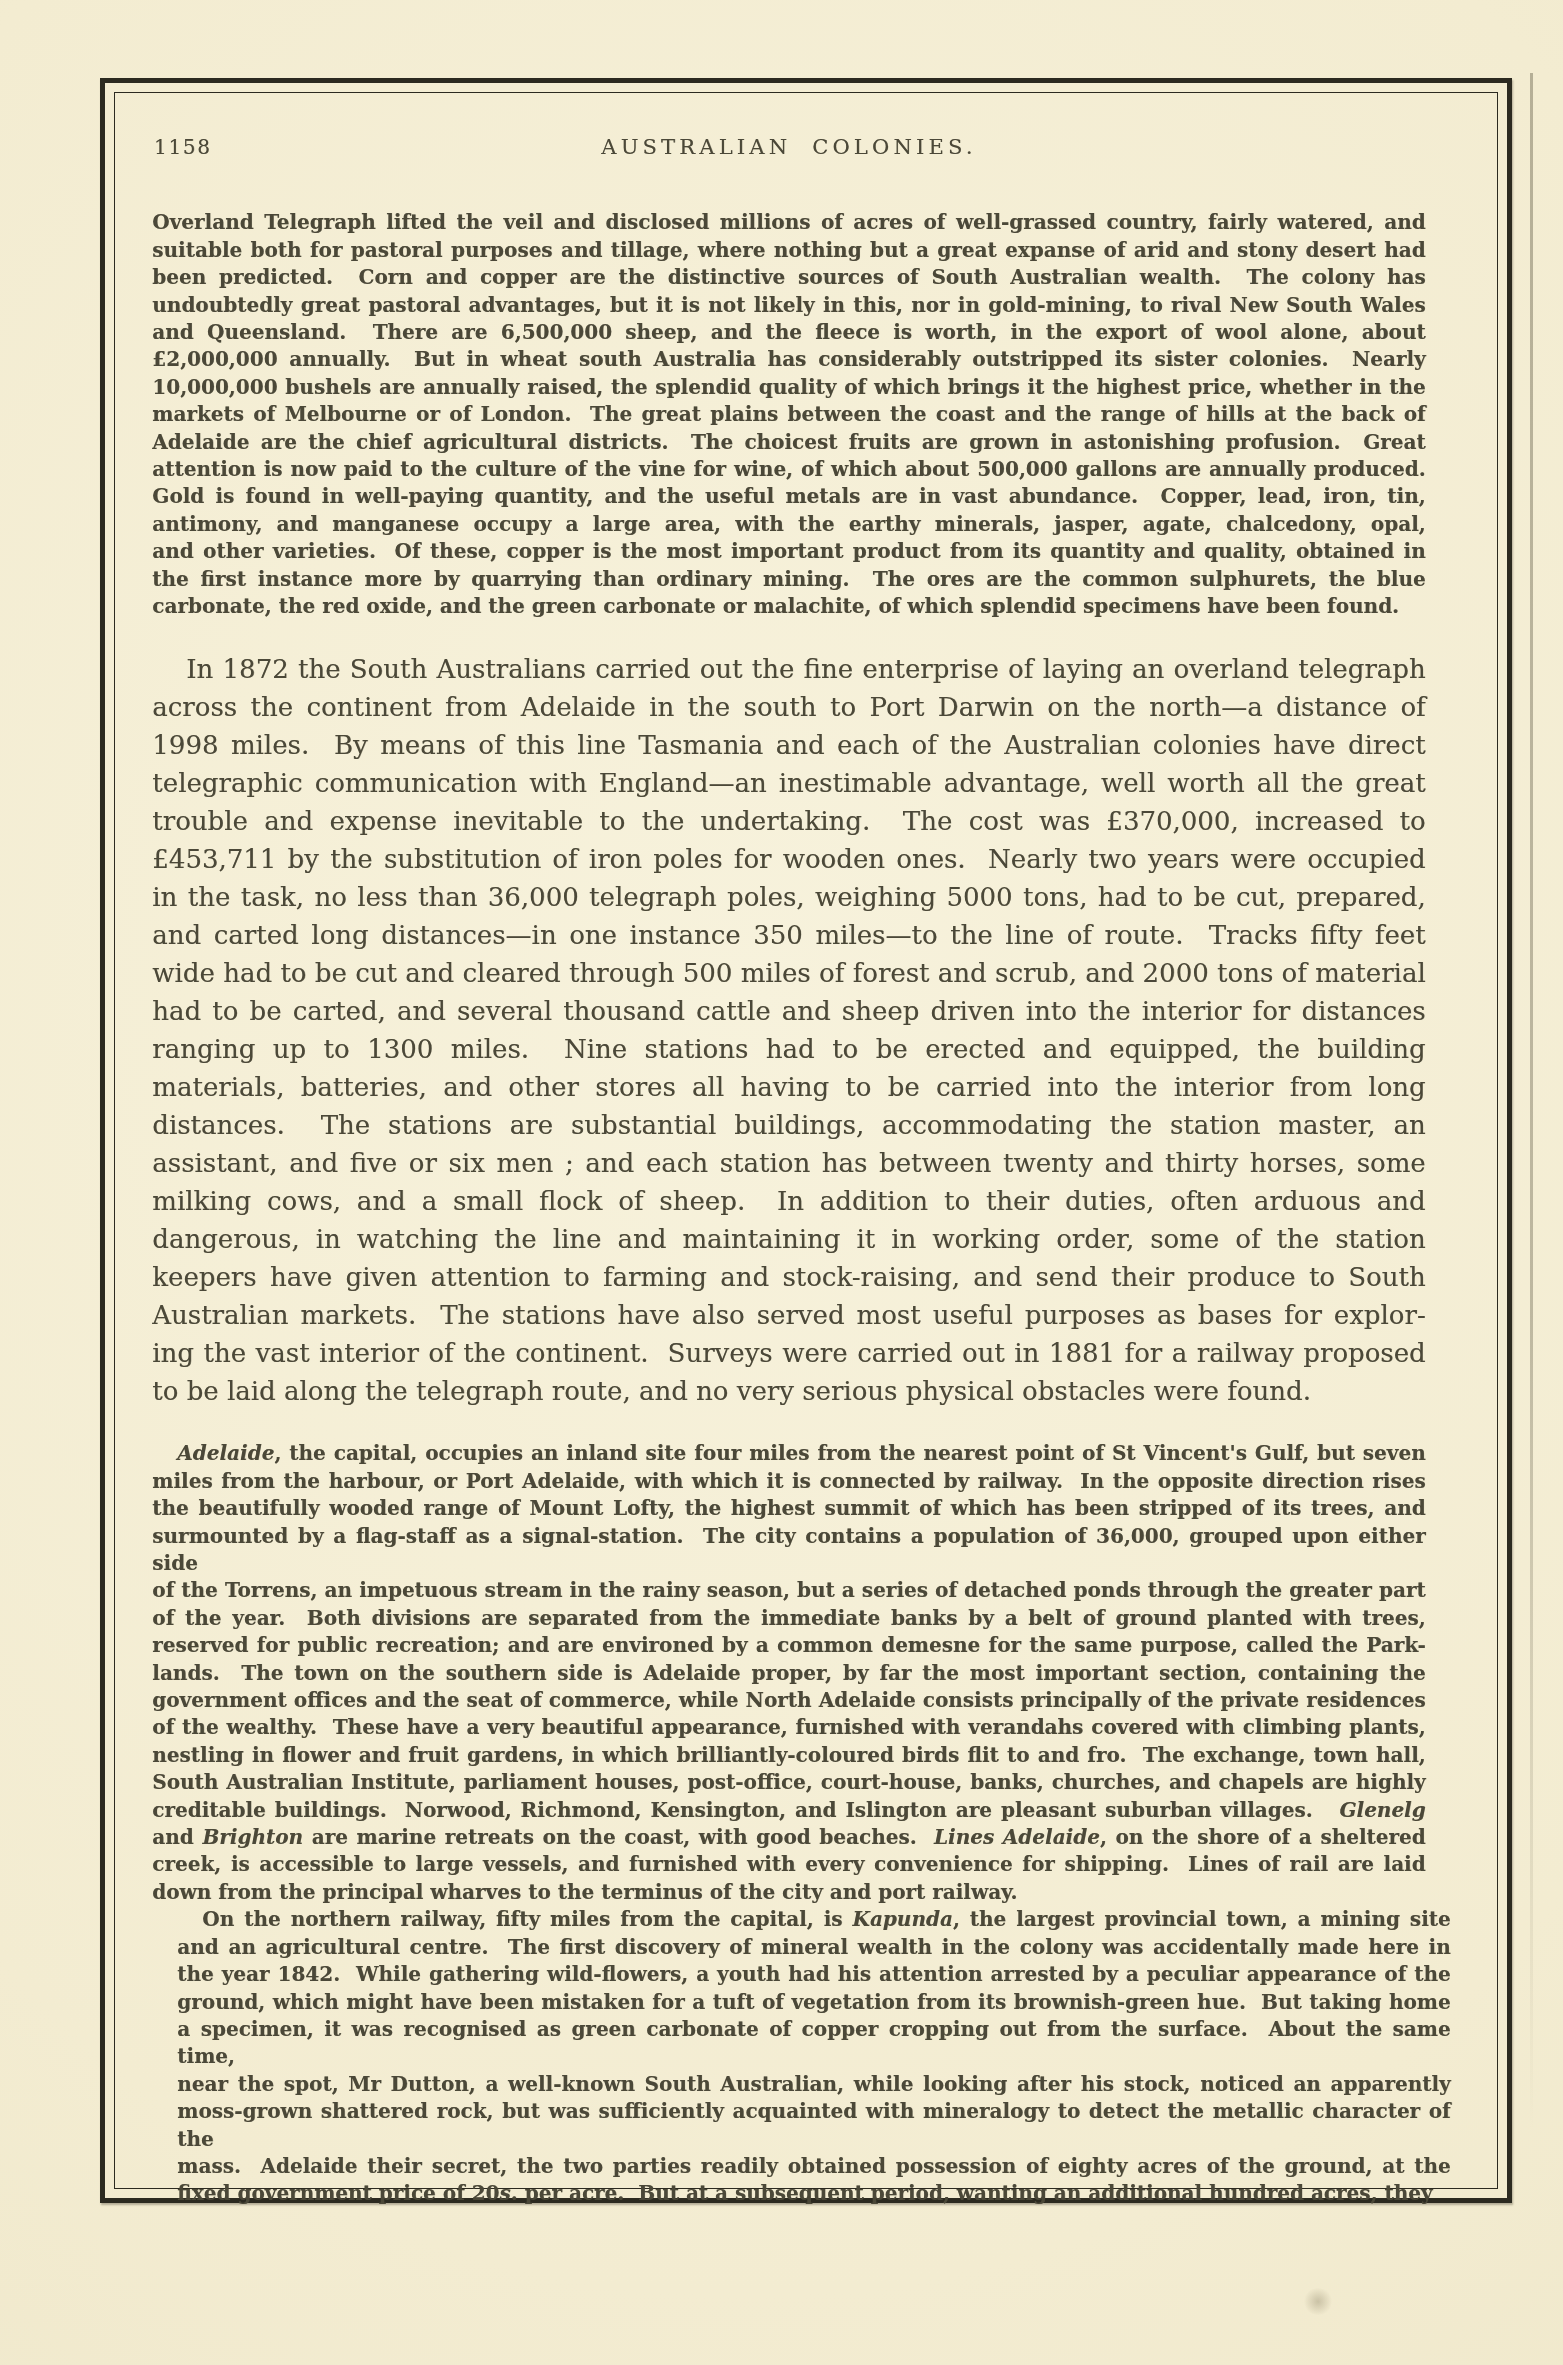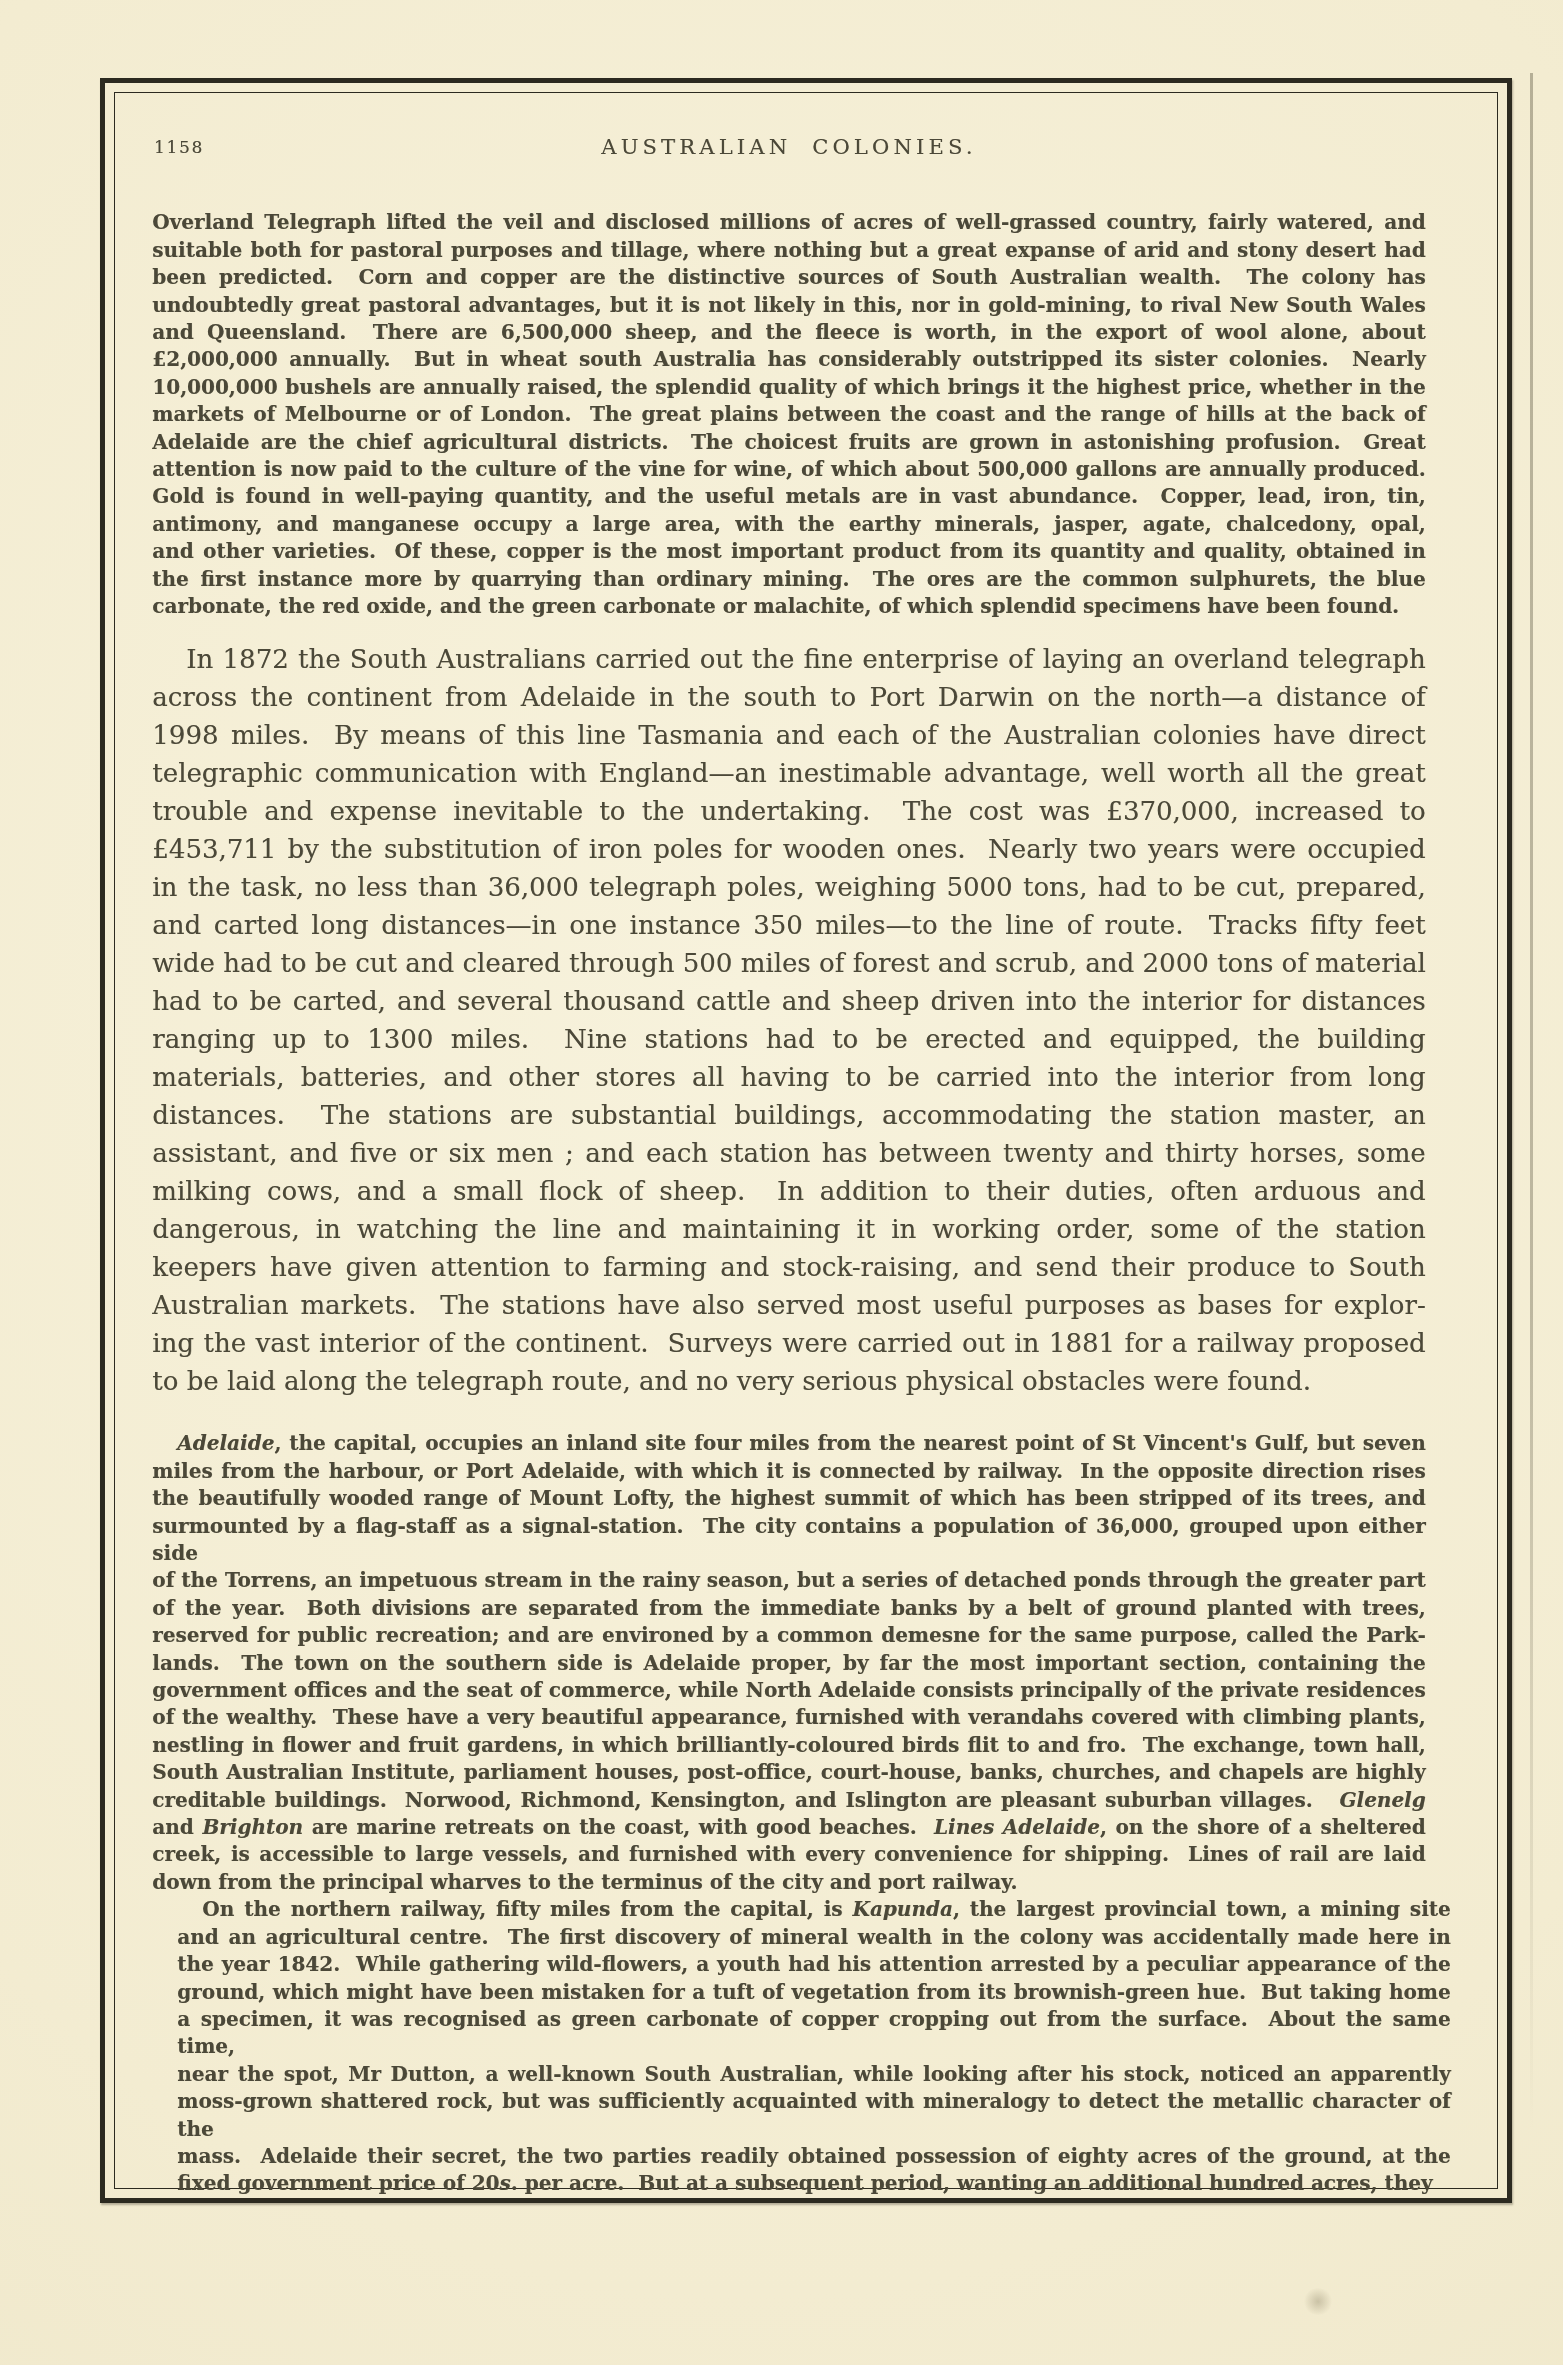--- a/index.html
+++ b/index.html
@@ -35,41 +35,41 @@
     position: absolute; left: 9.3px; top: 9.3px; right: 9.3px; bottom: 9.3px;
     border: 1.7px solid var(--frame, #2c2a20);
   }
   .content {
     position: absolute; left: 37px; right: 71px; top: 37px; bottom: 0;
     text-shadow: 0.3px 0.3px 0.6px rgba(75,72,55,.45);
   }
   .header { position: relative; height: 39px; }
   .page-number {
     position: absolute; left: 1.7px; top: 0;
-    font-size: 17px; line-height: 34px; letter-spacing: 1.7px;
+    font-size: 20px; line-height: 34px; letter-spacing: 1.7px;
   }
   .page-title {
     text-align: center; font-size: 21px; line-height: 34px;
     letter-spacing: 4.2px; word-spacing: 10px;
   }
   .text-block { position: relative; }
   .para { width: 100%; }
   .para .line {
     text-align: justify;
     -moz-text-align-last: justify;
     text-align-last: justify;
     white-space: pre-wrap;
   }
   .para .line.last { text-align-last: left; -moz-text-align-last: left; }
   .para.small { font-size: 20px; line-height: 27.4px; font-weight: bold; }
   .para.large { font-size: 26px; line-height: 38px; }
   .para.small.indent .line.first { text-indent: 25px; }
   .para.large.indent .line.first { text-indent: 34px; }
   .text-block > .para:nth-child(1) { margin-top: 40px; }
-  .text-block > .para:nth-child(2) { margin-top: 20px; }
+  .text-block > .para:nth-child(2) { margin-top: 30px; }
   .text-block > .para:nth-child(3) { margin-top: 30px; }
   .text-block > .para:nth-child(4) { margin-top: 0; margin-left: 25px; }
   .para i { font-style: italic; }
 </style>
 </head>
 <body>
 
 <div class="scan" style="--ink: #4b4838; --frame: #2c2a20;">
   <div class="right-edge-line"></div>
   <div class="spot"></div>

